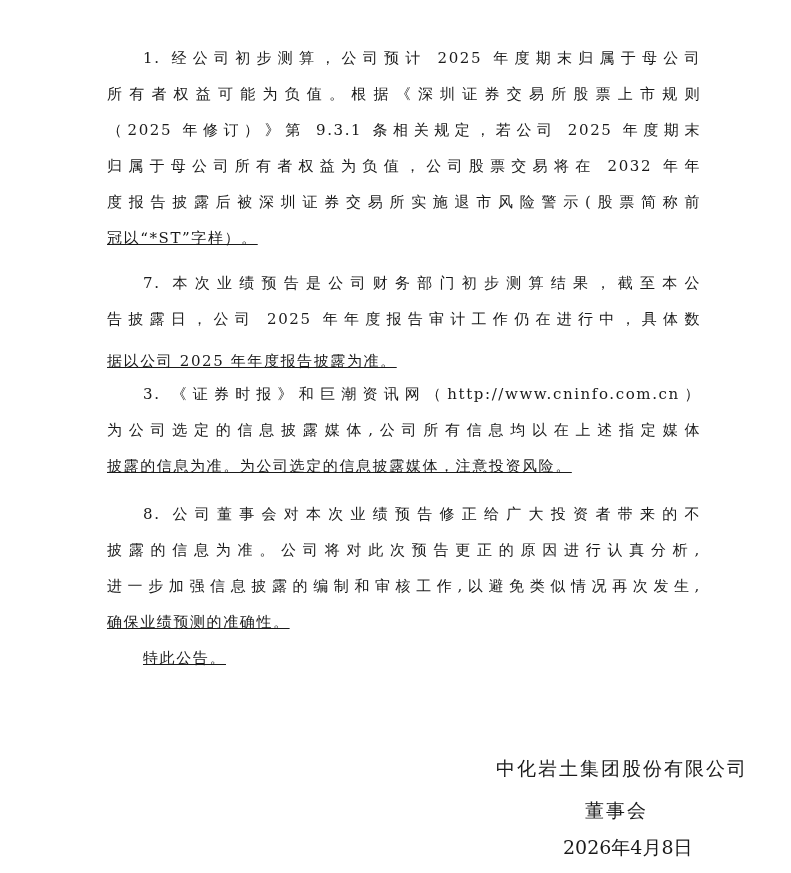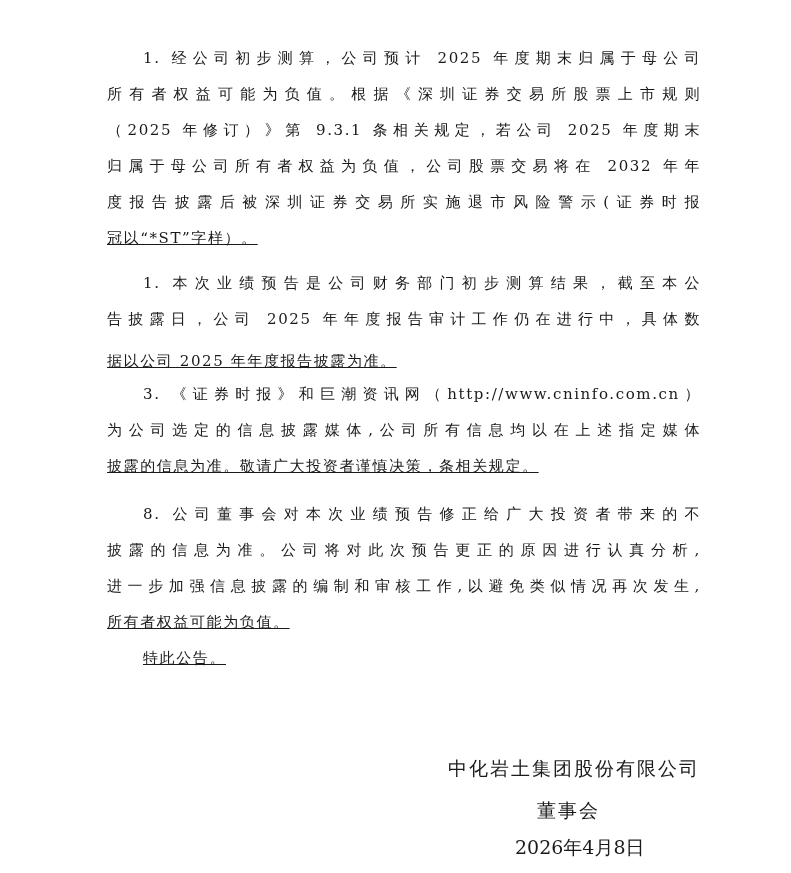--- a/index.html
+++ b/index.html
@@ -40,53 +40,54 @@
     .line.last {
       text-align-last: left;
       text-decoration: underline;
     }
     .sign {
       position: absolute;
       font-size: 19px;
       line-height: 36px;
       white-space: nowrap;
       letter-spacing: 2px;
+      margin-left: 48px;
     }
   </style>
 </head>
 <body>
 
 <div class="page">
 
   <div>
     <div class="line indent" style="top:40px">1. 经公司初步测算，公司预计 2025 年度期末归属于母公司</div>
     <div class="line" style="top:76px">所有者权益可能为负值。根据《深圳证券交易所股票上市规则</div>
     <div class="line" style="top:112px">（2025 年修订）》第 9.3.1 条相关规定，若公司 2025 年度期末</div>
     <div class="line" style="top:148px">归属于母公司所有者权益为负值，公司股票交易将在 2032 年年</div>
-    <div class="line" style="top:184px">度报告披露后被深圳证券交易所实施退市风险警示(证券时报</div>
+    <div class="line" style="top:184px">度报告披露后被深圳证券交易所实施退市风险警示(股票简称前</div>
     <div class="line last" style="top:220px">冠以“*ST”字样）。</div>
   </div>
 
   <div>
-    <div class="line indent" style="top:265px">1. 本次业绩预告是公司财务部门初步测算结果，截至本公</div>
+    <div class="line indent" style="top:265px">7. 本次业绩预告是公司财务部门初步测算结果，截至本公</div>
     <div class="line" style="top:301px">告披露日，公司 2025 年年度报告审计工作仍在进行中，具体数</div>
     <div class="line last" style="top:343px">据以公司 2025 年年度报告披露为准。</div>
   </div>
 
   <div>
     <div class="line indent" style="top:376px">3. 《证券时报》和巨潮资讯网（http://www.cninfo.com.cn）</div>
     <div class="line" style="top:412px">为公司选定的信息披露媒体,公司所有信息均以在上述指定媒体</div>
-    <div class="line last" style="top:448px">披露的信息为准。敬请广大投资者谨慎决策，条相关规定。</div>
+    <div class="line last" style="top:448px">披露的信息为准。为公司选定的信息披露媒体，注意投资风险。</div>
   </div>
 
   <div>
     <div class="line indent" style="top:496px">8. 公司董事会对本次业绩预告修正给广大投资者带来的不</div>
     <div class="line" style="top:532px">披露的信息为准。公司将对此次预告更正的原因进行认真分析,</div>
     <div class="line" style="top:568px">进一步加强信息披露的编制和审核工作,以避免类似情况再次发生,</div>
-    <div class="line last" style="top:604px">所有者权益可能为负值。</div>
+    <div class="line last" style="top:604px">确保业绩预测的准确性。</div>
   </div>
 
   <div class="line indent last" style="top:640px">特此公告。</div>
 
 </div>
 
 <div class="sign" style="left:448px; top:750px;">中化岩土集团股份有限公司</div>
 <div class="sign" style="left:537px; top:792px;">董事会</div>
 <div class="sign" style="left:515px; top:829px; letter-spacing:0;">2026年4月8日</div>
 

